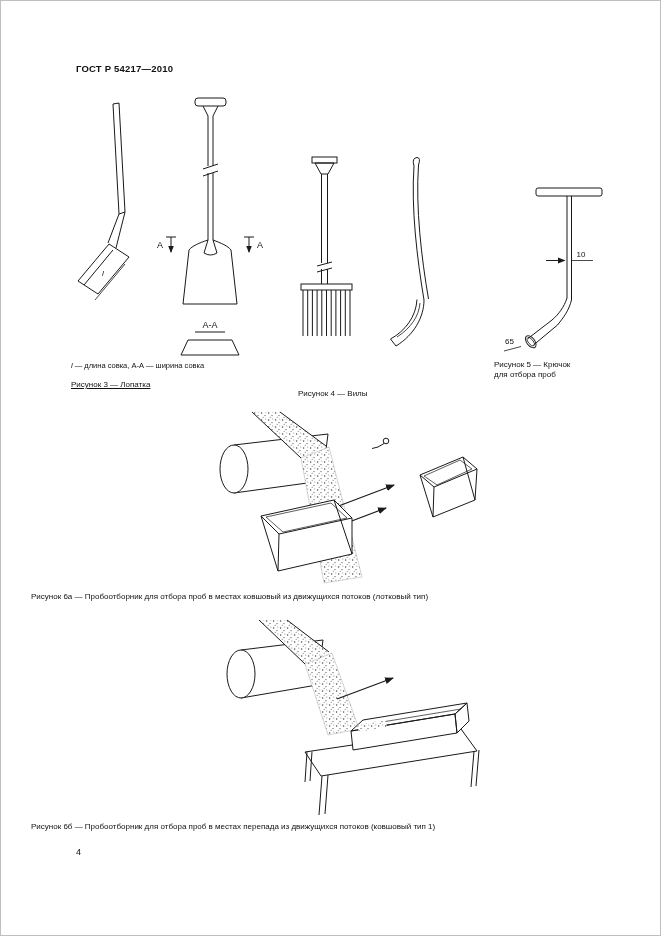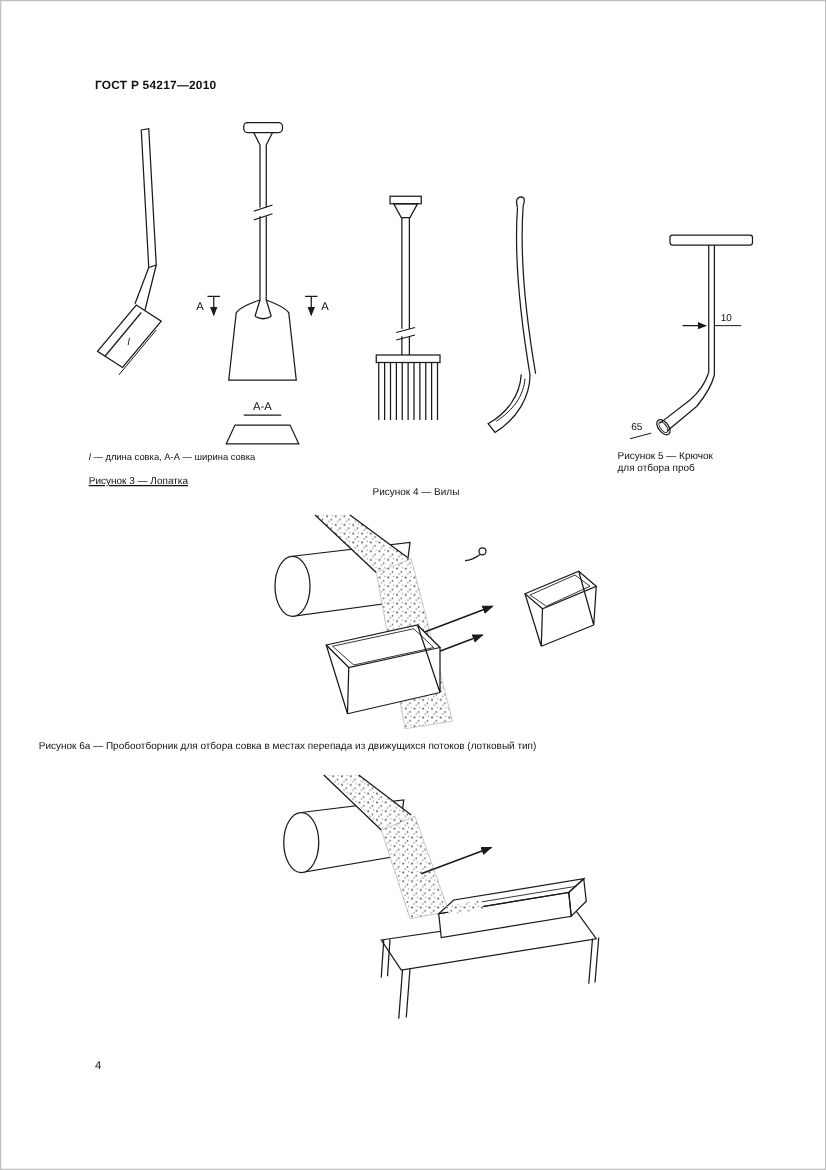--- a/index.html
+++ b/index.html
@@ -213,18 +213,19 @@
 
   <div class="caption" style="left:70px; top:379px; width:200px;text-decoration:underline;">Рисунок 3 — Лопатка</div>
 
   <div class="caption" style="left:297px; top:364px; width:150px;margin-top:24px;">Рисунок 4 — Вилы</div>
 
   <div class="caption" style="left:493px; top:359px; width:142px;">
     <span>Рисунок 5 — Крючок</span><br>
     <span>для отбора проб</span>
   </div>
 
-  <div class="caption" style="left:30px; top:591px; width:600px;">Рисунок 6а — Пробоотборник для отбора совка в местах перепада из движущихся потоков (лотковый тип)</div>
-
+  <div class="caption" style="left:30px; top:591px; width:600px;">Рисунок 6а — Пробоотборник для отбора проб в местах ковшовый из движущихся потоков (лотковый тип)</div>
+
+  <div class="caption" style="left:30px; top:821px; width:600px;">Рисунок 6б — Пробоотборник для отбора проб в местах перепада из движущихся потоков (ковшовый тип 1)</div>
 
   <div class="pagenum">4</div>
 
 </div>
 
 </body></html>

